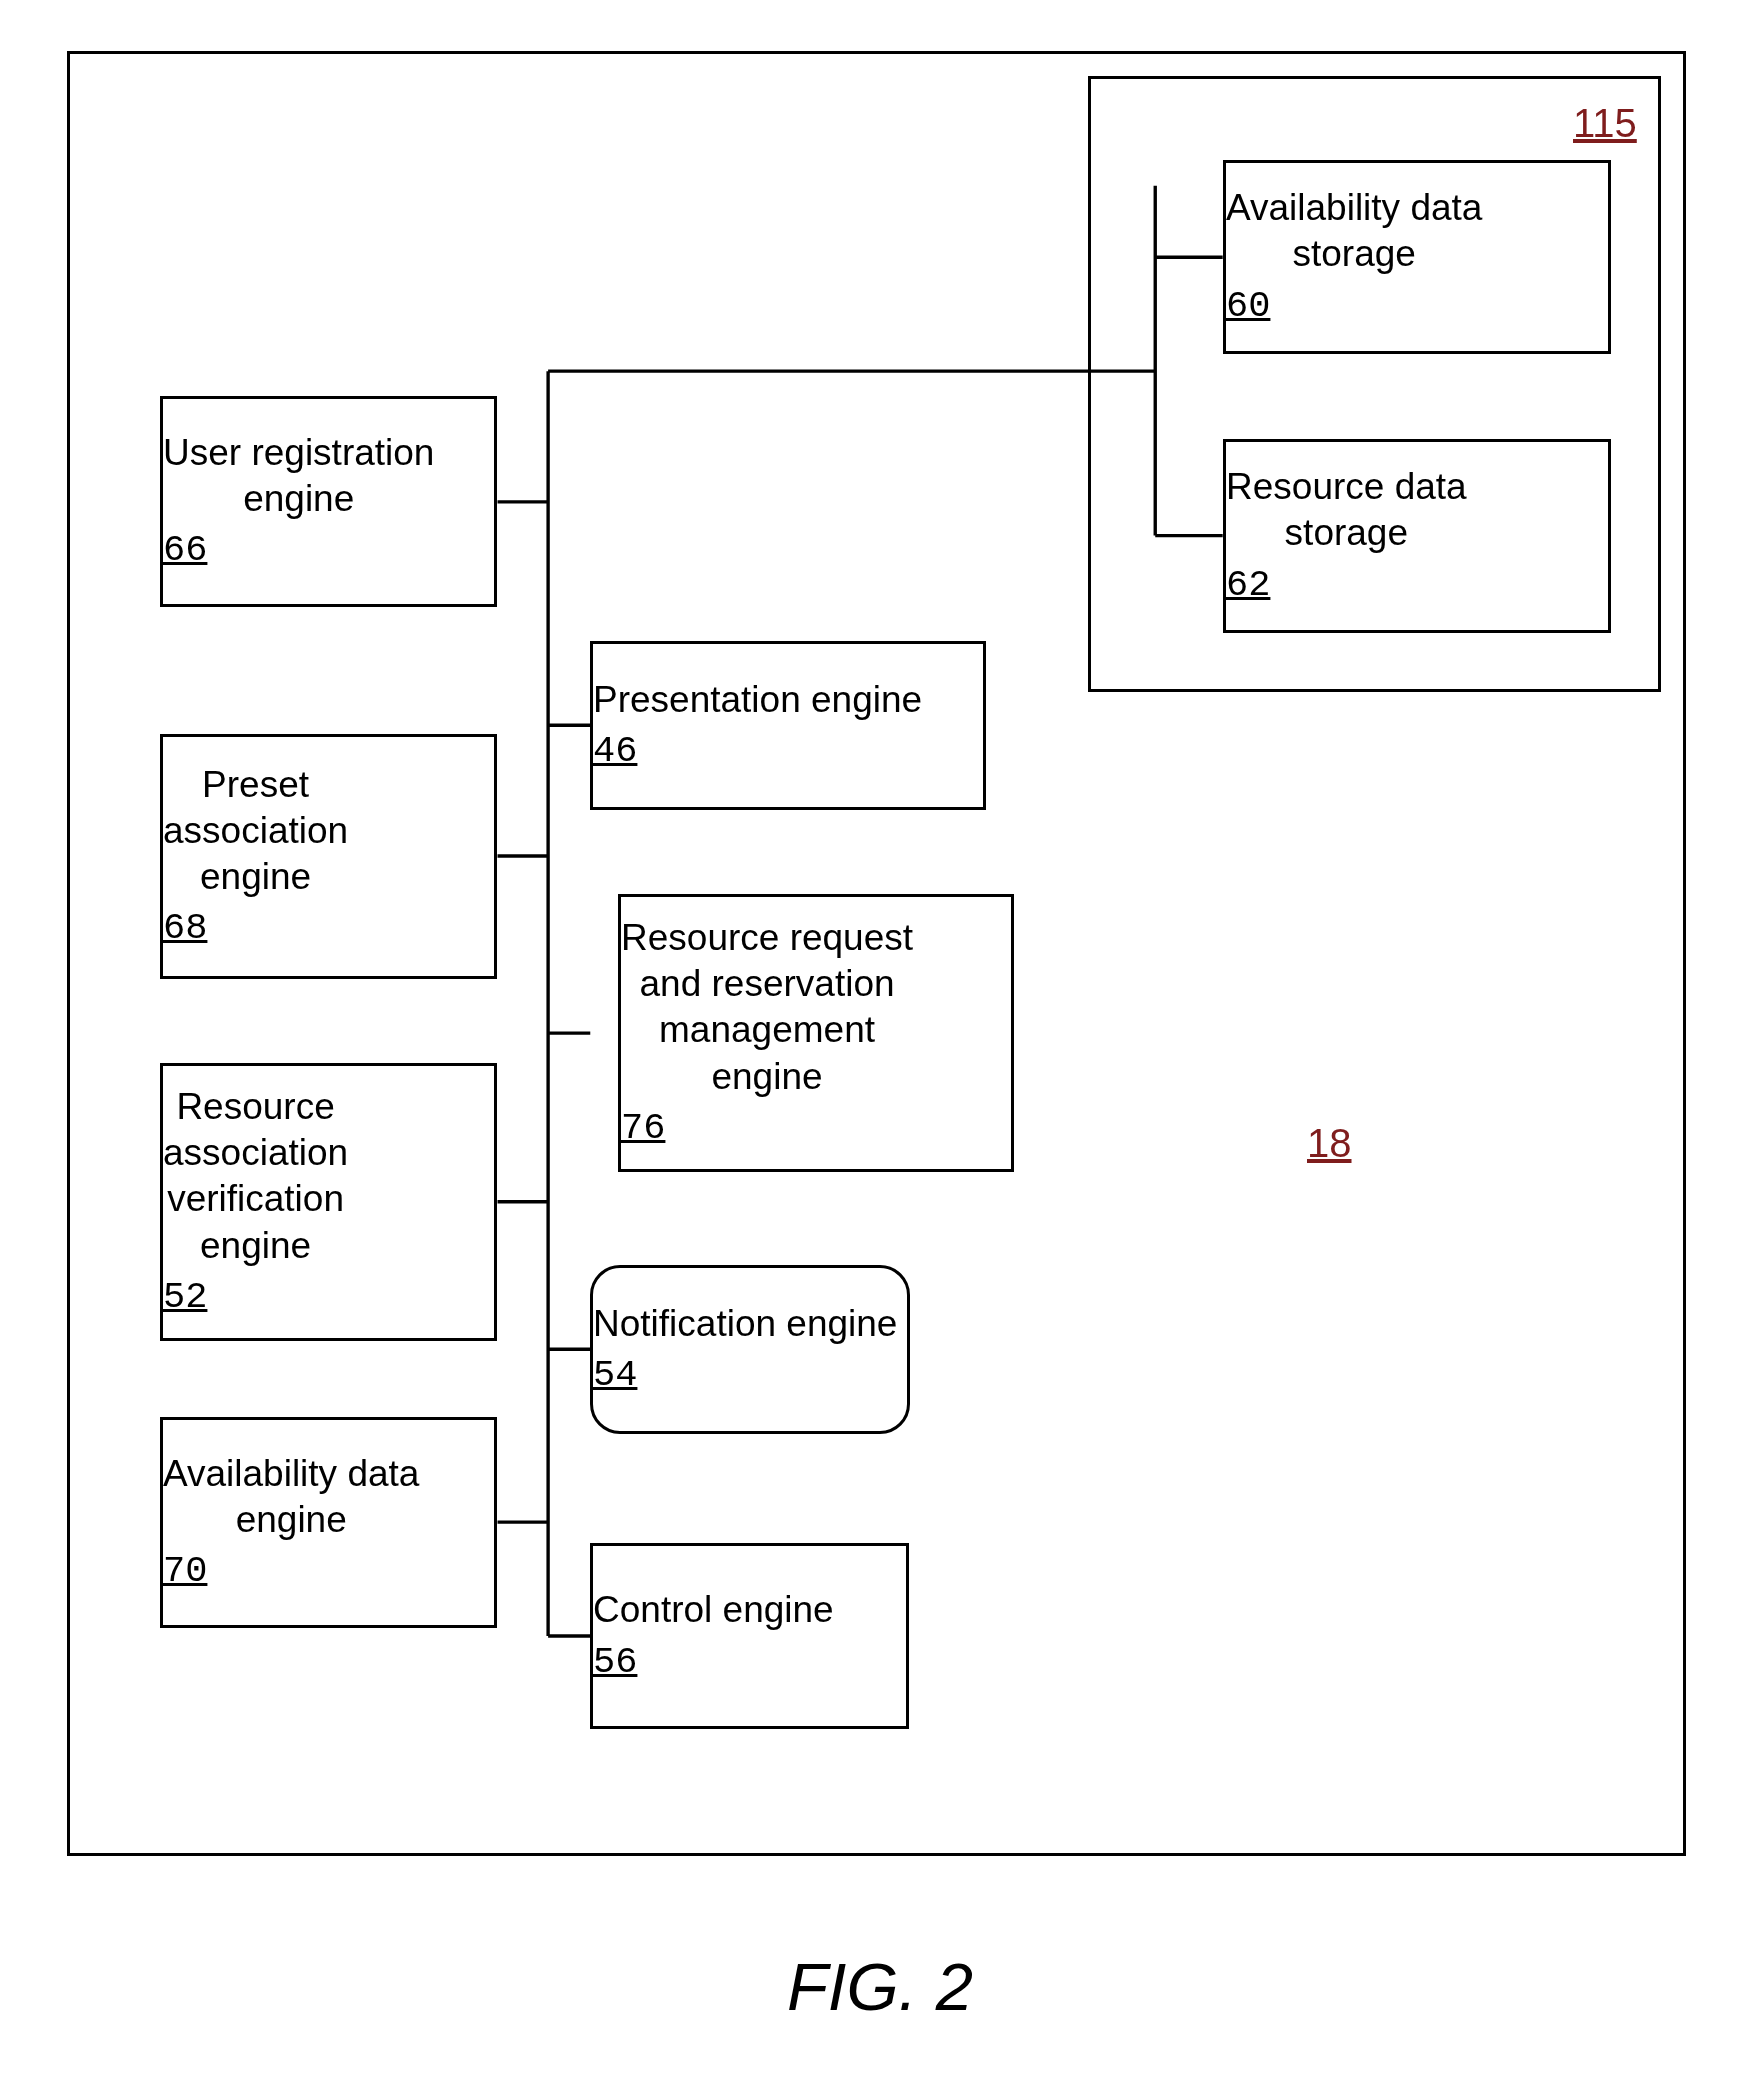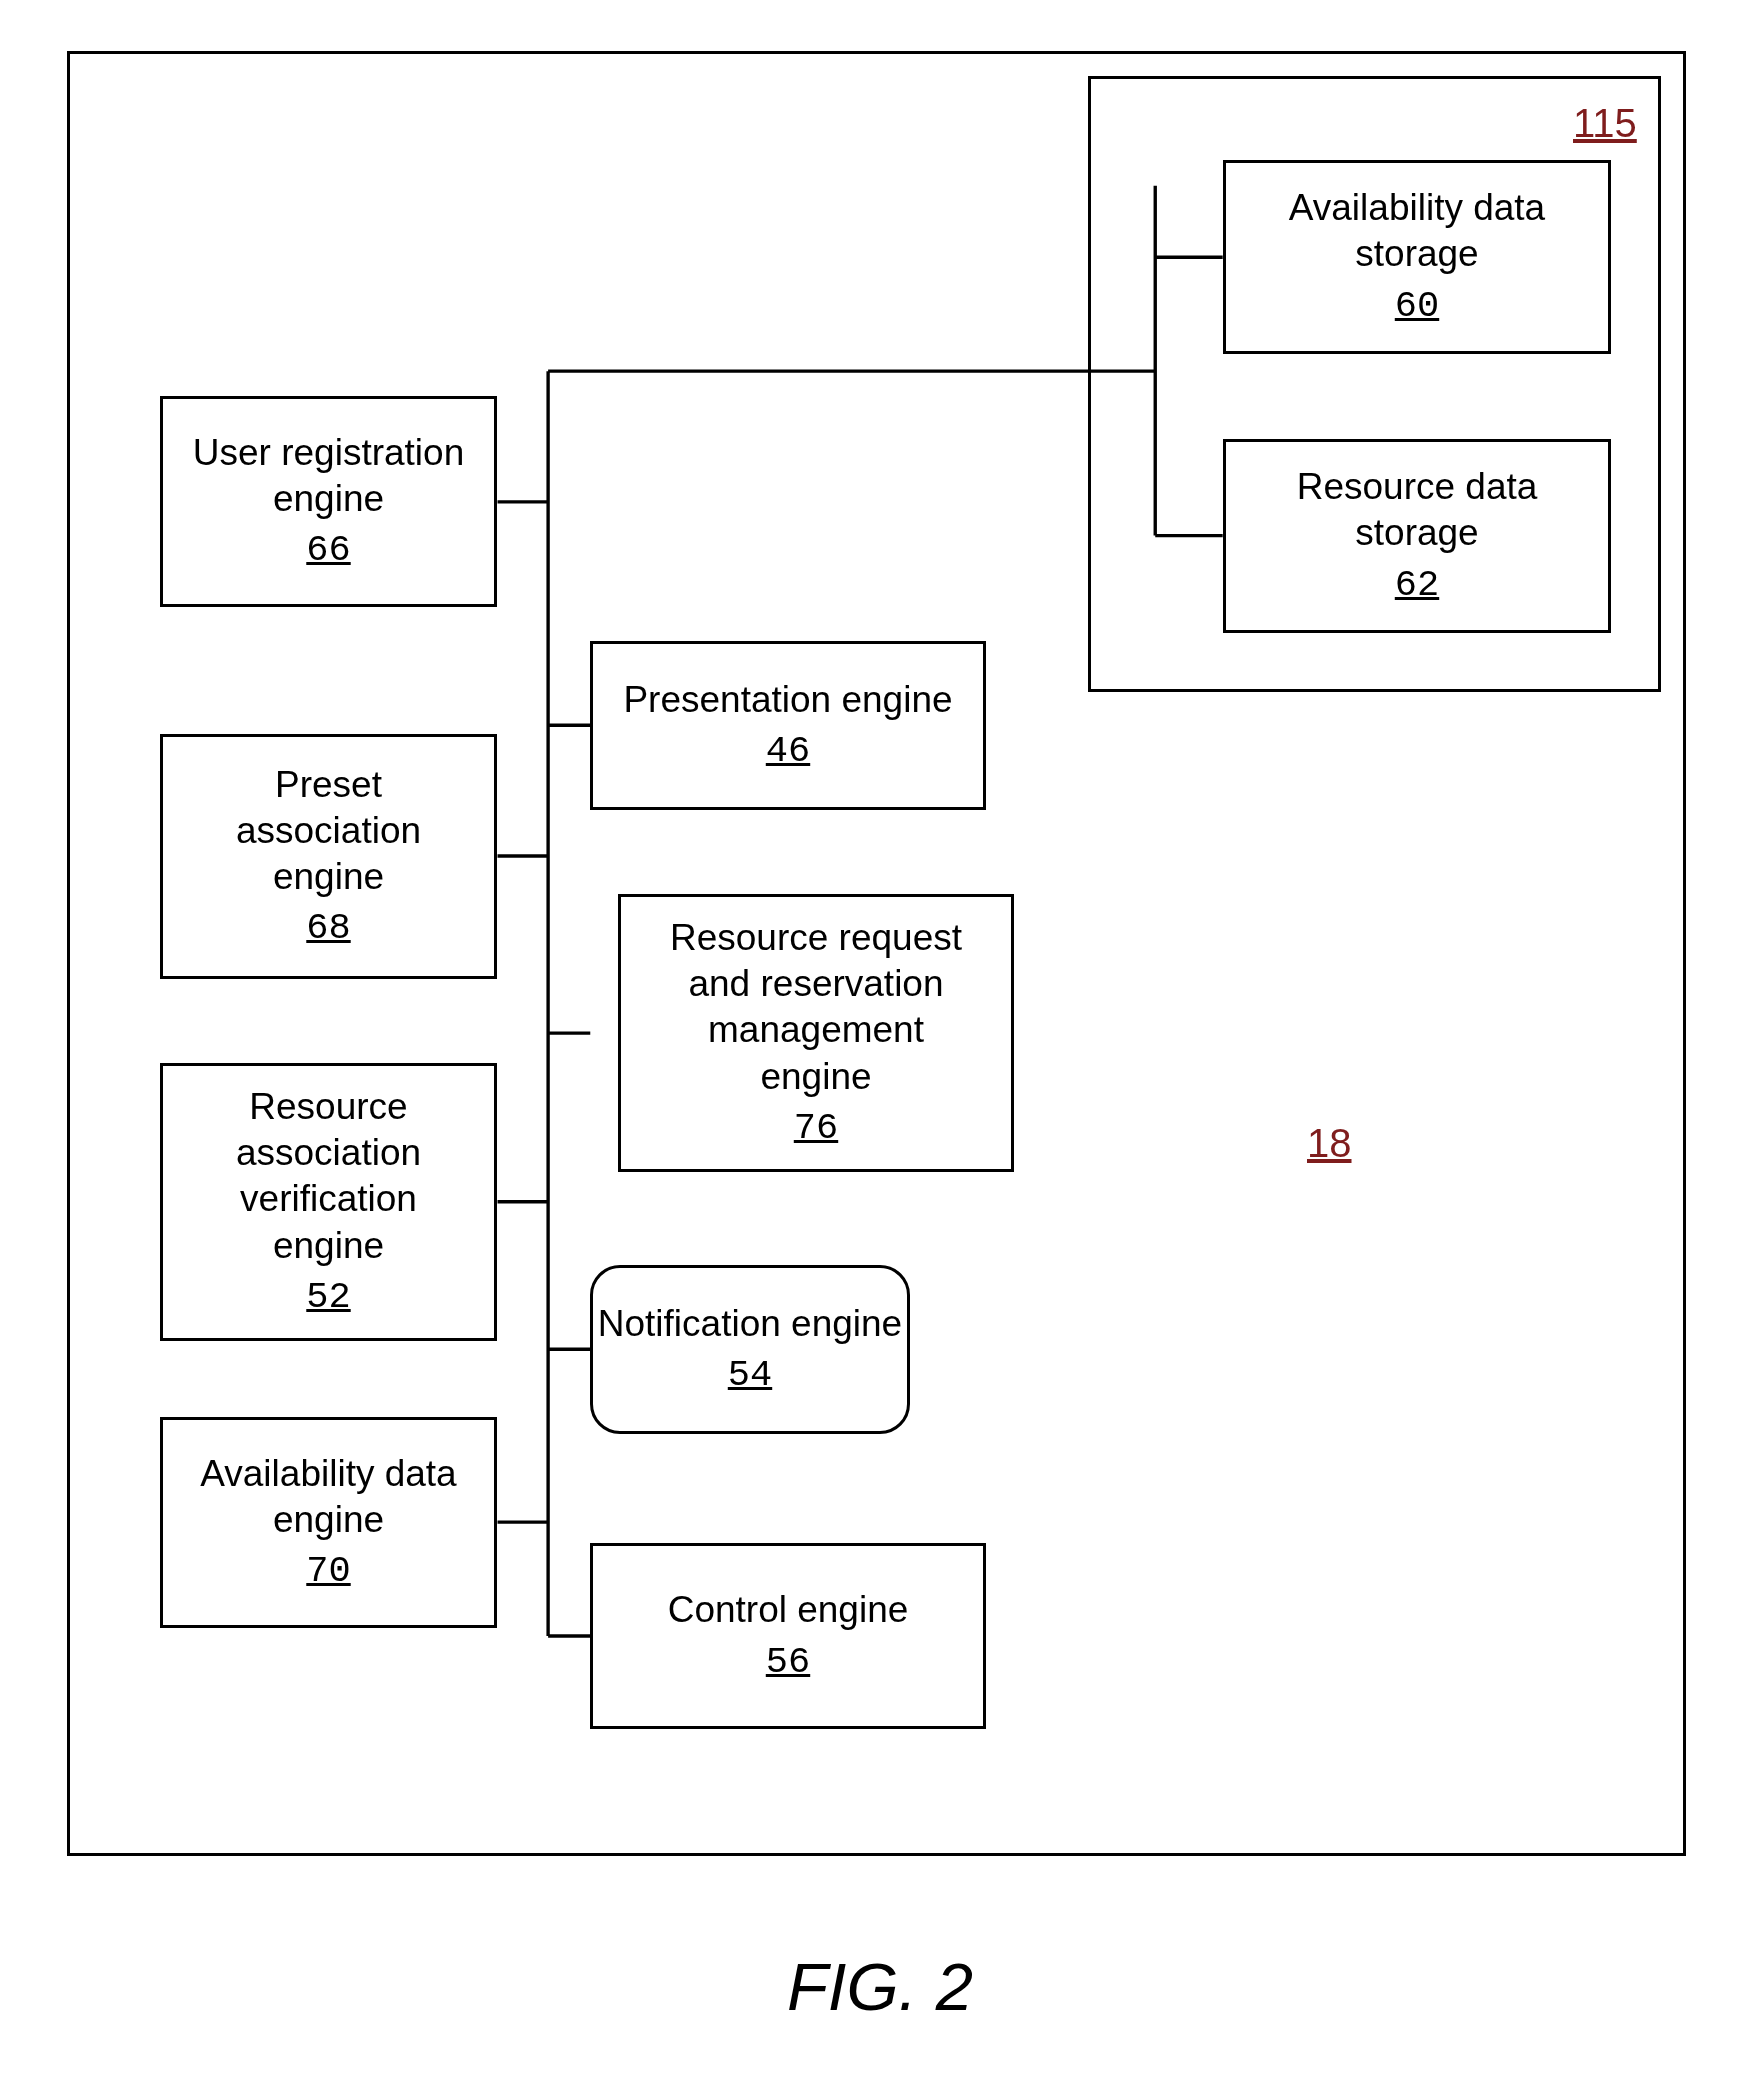--- a/index.html
+++ b/index.html
@@ -14,21 +14,21 @@
     height: 2094px;
     background: #ffffff;
   }
   .box {
     position: absolute;
     border: 3.4px solid #000;
     box-sizing: border-box;
     background: #ffffff;
     display: flex;
     flex-direction: column;
-    align-items: center;
+    align-items: flex-start;
     justify-content: center;
     text-align: center;
     font-size: 37px;
     line-height: 1.25;
     color: #000;
   }
   .box .label {
     white-space: pre-wrap;
   }
   .box .ref {
@@ -131,21 +131,21 @@
 management
 engine</span>
     <span class="ref">76</span>
   </div>
 
   <div class="box" style="left:590px; top:1265px; width:320px; height:169px;border-radius:30px;">
     <span class="label">Notification engine</span>
     <span class="ref">54</span>
   </div>
 
-  <div class="box" style="left:590px; top:1543px; width:396px; height:186px;">
+  <div class="box" style="left:590px; top:1543px; width:319px; height:186px;">
     <span class="label">Control engine</span>
     <span class="ref">56</span>
   </div>
 
   <svg class="wires" viewBox="0 0 2086 2483">
 
     <line x1="650" y1="440" x2="650" y2="1940"></line>
 
     <line x1="650" y1="440" x2="1370" y2="440"></line>
 

